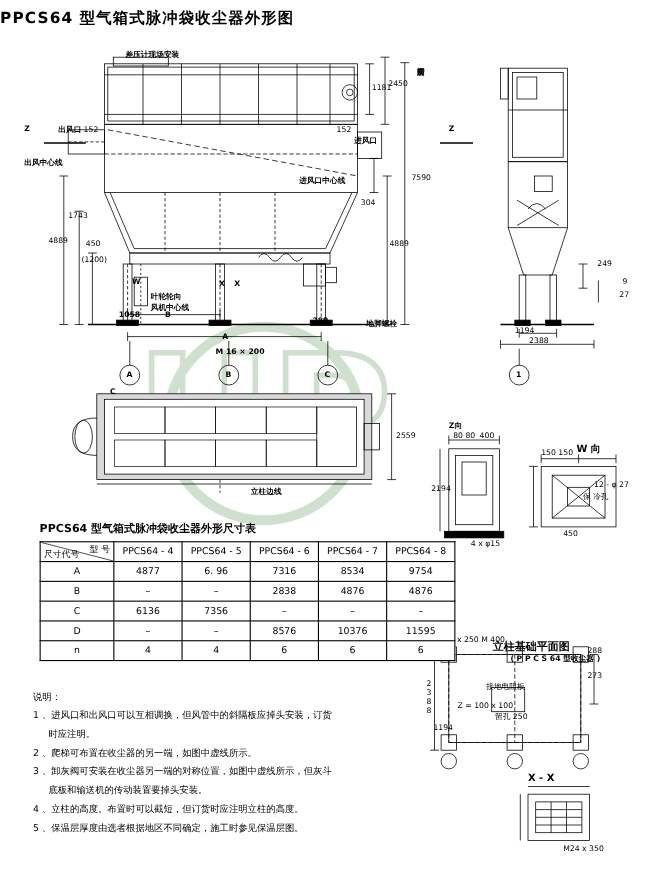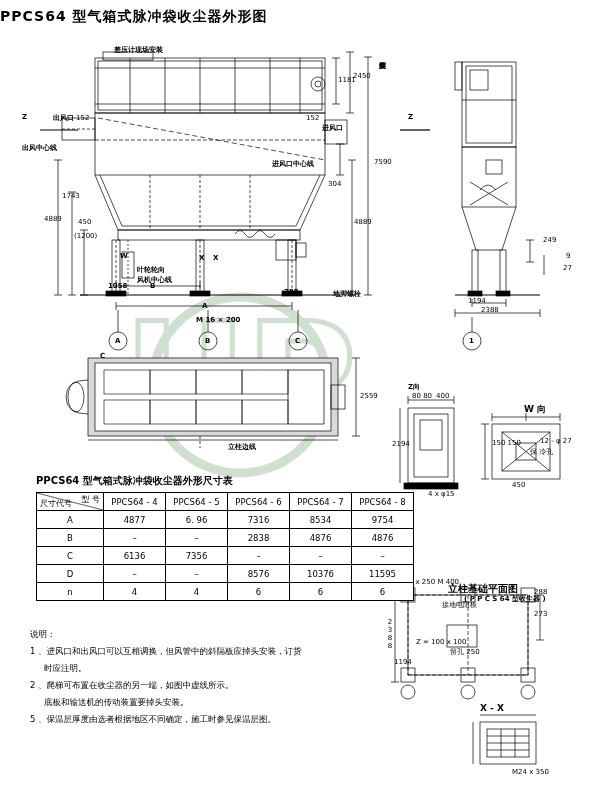--- a/index.html
+++ b/index.html
@@ -337,35 +337,35 @@
   <div class="lbl" style="left:566px;top:252px;">9</div>
   <div class="lbl" style="left:563px;top:264px;">27</div>
   <div class="lbl" style="left:468px;top:297px;">1194</div>
   <div class="lbl" style="left:481px;top:306px;">2388</div>
 
   <div class="lbl b" style="left:408px;top:383px;">Z向</div>
   <div class="lbl b" style="left:524px;top:405px;font-size:9px;">W 向</div>
   <div class="lbl b" style="left:480px;top:704px;font-size:9px;">X - X</div>
   <div class="lbl" style="left:480px;top:768px;margin-left:32px;">M24 x 350</div>
 
-  <div class="lbl" style="left:492px;top:408px;margin-top:31px;">150  150</div>
+  <div class="lbl" style="left:492px;top:408px;">150  150</div>
   <div class="lbl" style="left:512px;top:481px;">450</div>
   <div class="lbl" style="left:540px;top:437px;">12 - φ 27</div>
   <div class="lbl" style="left:530px;top:448px;">保 冷孔</div>
 
   <div class="lbl" style="left:412px;top:392px;">80  80</div>
   <div class="lbl" style="left:436px;top:392px;">400</div>
   <div class="lbl" style="left:392px;top:440px;">2194</div>
   <div class="lbl" style="left:428px;top:490px;">4 x φ15</div>
 
   <div class="lbl b" style="left:448px;top:585px;font-size:10px;">立柱基础平面图</div>
   <div class="lbl b" style="left:436px;top:595px;font-size:7px;padding-left:28px;">( P P C S 64  型收尘器 )</div>
   <div class="lbl" style="left:386px;top:578px;">f1 - 100 x  250 M 400</div>
   <div class="lbl" style="left:416px;top:638px;">Z = 100 x 100</div>
-  <div class="lbl" style="left:442px;top:601px;text-align:right;">接地电阻板</div>
+  <div class="lbl" style="left:442px;top:620px;text-align:right;">接地电阻板</div>
   <div class="lbl" style="left:450px;top:648px;">留孔 250</div>
   <div class="lbl v" style="left:386px;top:618px;">2388</div>
   <div class="lbl" style="left:394px;top:658px;">1194</div>
   <div class="lbl" style="left:534px;top:588px;">288</div>
   <div class="lbl" style="left:534px;top:610px;">273</div>
 
   <div class="tbl-title">PPCS64 型气箱式脉冲袋收尘器外形尺寸表</div>
   <table class="dim">
     <tbody>
         <tr>
@@ -423,17 +423,19 @@
       <td>6</td>
     </tr>
   </tbody>
     </table>
 
   <div class="notes">
     <p class="nt">说明：</p>
     <p class="nt">1 、进风口和出风口可以互相调换，但风管中的斜隔板应掉头安装，订货</p>
     <p class="nt" style="text-indent:14px;">时应注明。</p>
     <p class="nt">2 、爬梯可布置在收尘器的另一端，如图中虚线所示。</p>
+    <p class="nt">3 、卸灰阀可安装在收尘器另一端的对称位置，如图中虚线所示，但灰斗</p>
     <p class="nt" style="text-indent:14px;">底板和输送机的传动装置要掉头安装。</p>
+    <p class="nt">4 、立柱的高度。布置时可以截短，但订货时应注明立柱的高度。</p>
     <p class="nt">5 、保温层厚度由选者根据地区不同确定，施工时参见保温层图。</p>
   </div>
 
 </div>
 
 </body></html>

